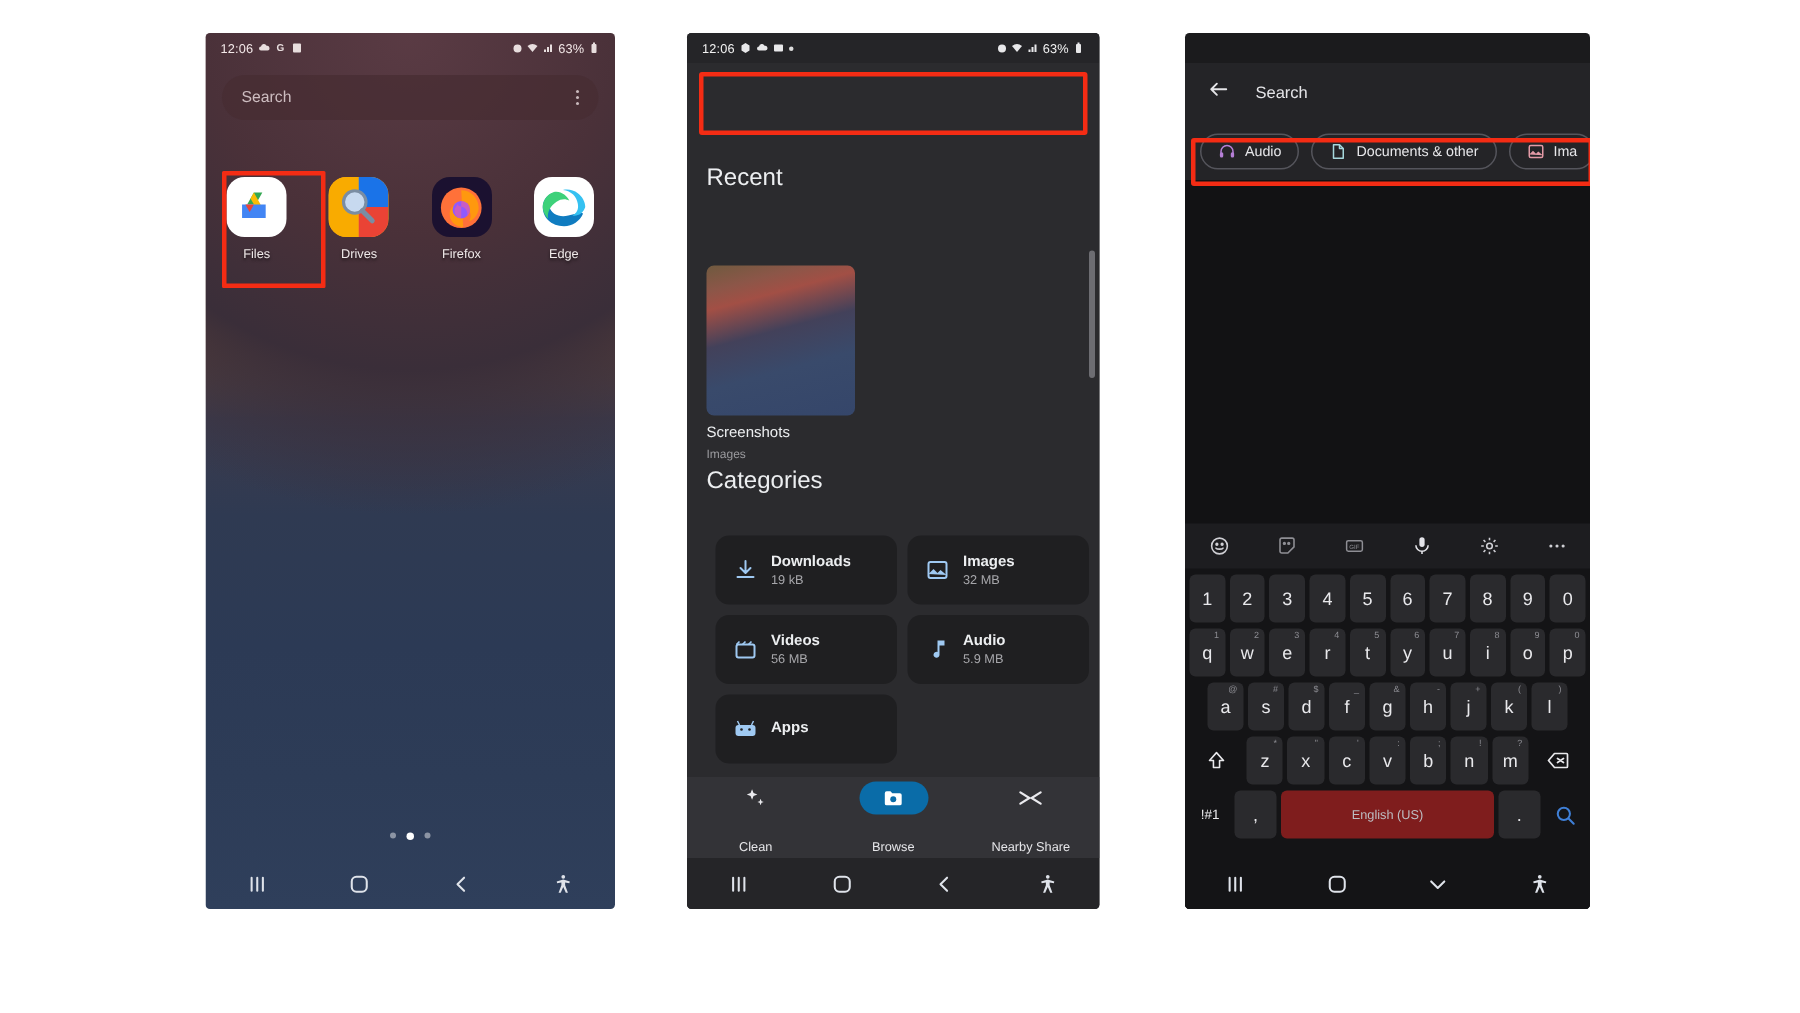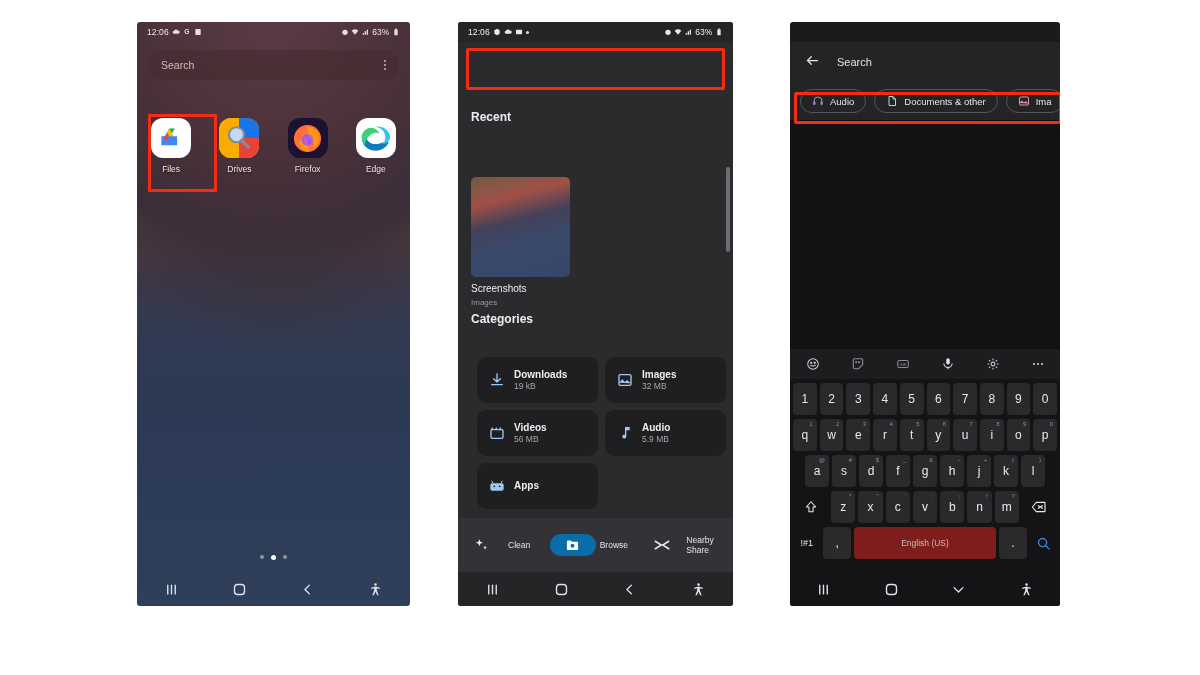--- a/index.html
+++ b/index.html
@@ -90,21 +90,21 @@
     position:absolute; left:13px; top:7px; width:250px; height:33px;
     background:#1f1f21; border-radius:17px;
     display:flex; align-items:center; padding:0 14px; gap:13px;
   }
   .p2-searchbar .hamb{display:flex;flex-direction:column;gap:2.6px;}
   .p2-searchbar .hamb i{width:13px;height:1.6px;background:#d6d6d8;border-radius:1px;display:block;}
   .p2-searchbar .ph{font-size:11px;color:#cfcfd2;}
   .p2-searchbar .mag{margin-left:auto;}
   .hl-box{ position:absolute; border:3px solid #f42c14; border-radius:2px; pointer-events:none; }
 
-  .sec-title{ font-size:12px; color:#eceef0; font-weight:bold; padding-left:13px; }
+  .sec-title{ font-size:16px; color:#eceef0; font-weight:normal; padding-left:13px; }
   .p2-thumb{
     position:absolute; left:13px; top:135px; width:99px; height:100px; border-radius:5px;
     background: linear-gradient(165deg,#6f5a3f 0%,#8c5648 14%,#a24f45 24%,#43415a 44%,#394a6b 66%,#35466a 100%);
   }
   .p2-thumb-lbl{ position:absolute; left:13px; top:241px; font-size:10px; color:#eceef0;}
   .p2-thumb-sub{ position:absolute; left:13px; top:256px; font-size:8px; color:#9a9a9e;}
   .p2-scroll{ position:absolute; right:3px; top:125px; width:4px; height:85px; border-radius:2px; background:#6d6d72;}
 
   .p2-grid{ position:absolute; left:19px; top:315px; width:249px;
             display:grid; grid-template-columns:1fr 1fr; gap:7px 7px; }
@@ -117,21 +117,21 @@
   .cat .ctxt{ display:flex; flex-direction:column; gap:1px; overflow:hidden;}
   .cat .cname{ font-size:10px; color:#eceef0; font-weight:bold; white-space:nowrap;}
   .cat .csize{ font-size:8.5px; color:#a6a6aa;}
 
   .p2-collrow{ position:absolute; left:0; top:487px; width:100%; display:flex; align-items:center; padding:0 13px;}
   .p2-collrow .kebab{ margin-left:auto; display:flex;flex-direction:column;gap:2.4px;align-items:center;}
   .p2-collrow .kebab i{width:2.4px;height:2.4px;border-radius:50%;background:#d5d5d8;display:block;}
 
   .p2-tabbar{ position:absolute; left:0; bottom:34px; width:100%; height:54px; background:#333337;
               display:flex; align-items:center; }
-  .tab{ flex:1; display:flex; flex-direction:row; align-items:center; gap:4px; }
+  .tab{ flex:1; display:flex; flex-direction:column; align-items:center; gap:16px; }
   .tab .pill{ width:46px; height:22px; border-radius:11px; display:flex;align-items:center;justify-content:center;}
   .tab .pill.on{ background:#0a6ca8; }
   .tab .tl{ font-size:8.5px; color:#e6e6e9; }
   .tab svg{display:block;}
   #phone2 .navbar{ background:#252528; }
 
   
   #phone3{
     left: 790px; top: 22px; width: 270px; height: 584px;
     background:#1b1b1d;

